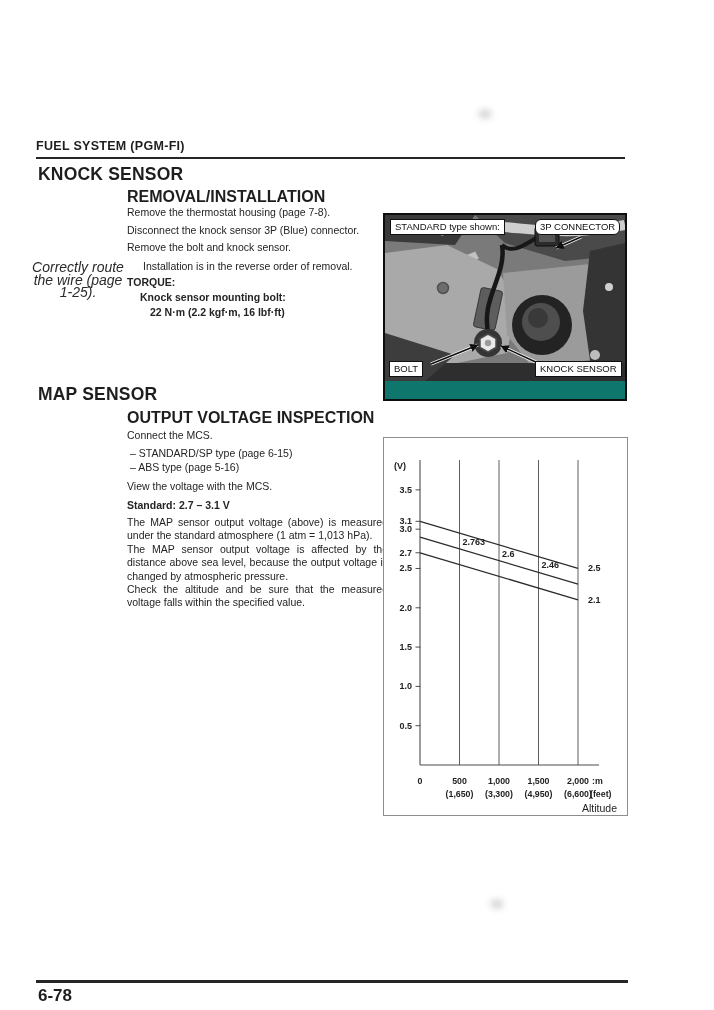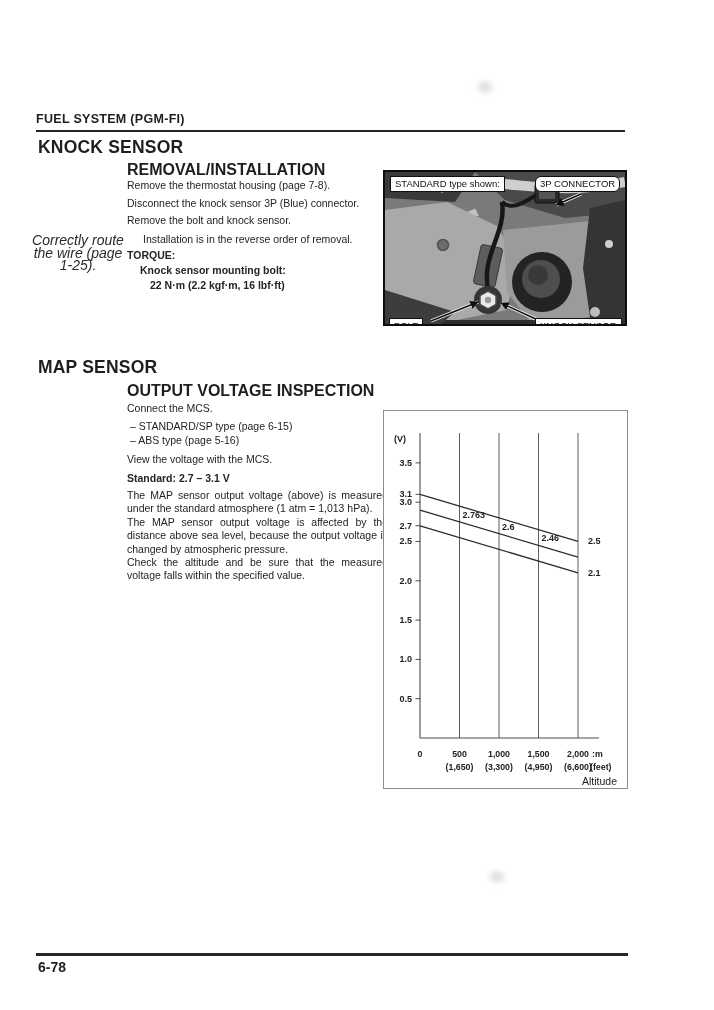--- a/index.html
+++ b/index.html
@@ -2,21 +2,21 @@
 <html><head>
 <meta charset="utf-8">
 <style>
   * { margin:0; padding:0; box-sizing:border-box; }
   html,body { background:#e9e9e9; }
   body { font-family:"Liberation Sans", sans-serif; }
   .page {
     position:relative; width:714px; height:1010px; background:#ffffff;
     margin:0 auto; overflow:hidden; color:#1e1e1e;
   }
-  .abs { position:absolute; }
+  .abs { position:absolute;margin-top:27px; }
   .hdr { left:36px; top:112px; font-size:12.5px; font-weight:bold; letter-spacing:.3px; }
   .hdr-rule { left:36px; top:130px; width:589px; height:2px; background:#262626; }
   .h1 { font-size:17.5px; font-weight:bold; letter-spacing:.2px; }
   .knock-title { left:38px; top:137px; }
   .map-title { left:38px; top:357px; }
   .h2 { font-size:16px; font-weight:bold; }
   .removal-sub { left:127px; top:161px; }
   .output-sub { left:127px; top:382px; }
   .body-t { font-size:10.5px; color:#242424; }
   .s1 { left:127px; top:179px; }
@@ -29,33 +29,33 @@
   .tq0 { left:127px; top:249px; }
   .tq1 { left:140px; top:264px; }
   .tq2 { left:150px; top:279px; }
   .mp0 { left:127px; top:402px; }
   .mb0 { left:130px; top:420px; }
   .mb1 { left:130px; top:434px; }
   .mp1 { left:127px; top:453px; }
   .mstd { left:127px; top:472px; }
   .mpara { left:127px; top:489px; width:261px; font-size:10.5px; line-height:13.4px;
            text-align:justify; color:#242424; }
-  .photo { left:383px; top:170px; width:244px; height:156px; border:2px solid #0e0e0e;
-           background:#fdba74; overflow:hidden; }
+  .photo { left:383px; top:186px; width:244px; height:188px; border:2px solid #0e0e0e;
+           background:#0f766e; overflow:hidden; }
   .plabel { position:absolute; background:#ffffff; border:1px solid #101010;
             font-size:9.5px; line-height:12px; padding:1px 4px; white-space:nowrap; color:#111; }
   .pl-std { left:5px; top:4px; }
   .pl-con { left:150px; top:4px;border-radius:6px; }
   .pl-bolt { left:4px; top:146px; }
   .pl-ks { left:150px; top:146px; }
   .chartbox { left:383px; top:410px; width:245px; height:379px; border:1px solid #8d8d8d;
               background:#fff; }
   .chartbox svg { display:block; font-family:"Liberation Sans", sans-serif; }
   .ftr-rule { left:36px; top:953px; width:592px; height:2.5px; background:#262626; }
-  .pagenum { left:38px; top:959px; font-size:14px; font-weight:bold; }
+  .pagenum { left:38px; top:959px; font-size:17px; font-weight:bold; }
   .artifact { width:14px; height:10px; background:#d9d9d9; border-radius:50%; filter:blur(3px); }
   .a1 { left:478px; top:82px; }
   .a2 { left:490px; top:872px; }
 </style>
 </head>
 <body>
 
 <div class="page">
 
   <div class="abs artifact a1"></div>

